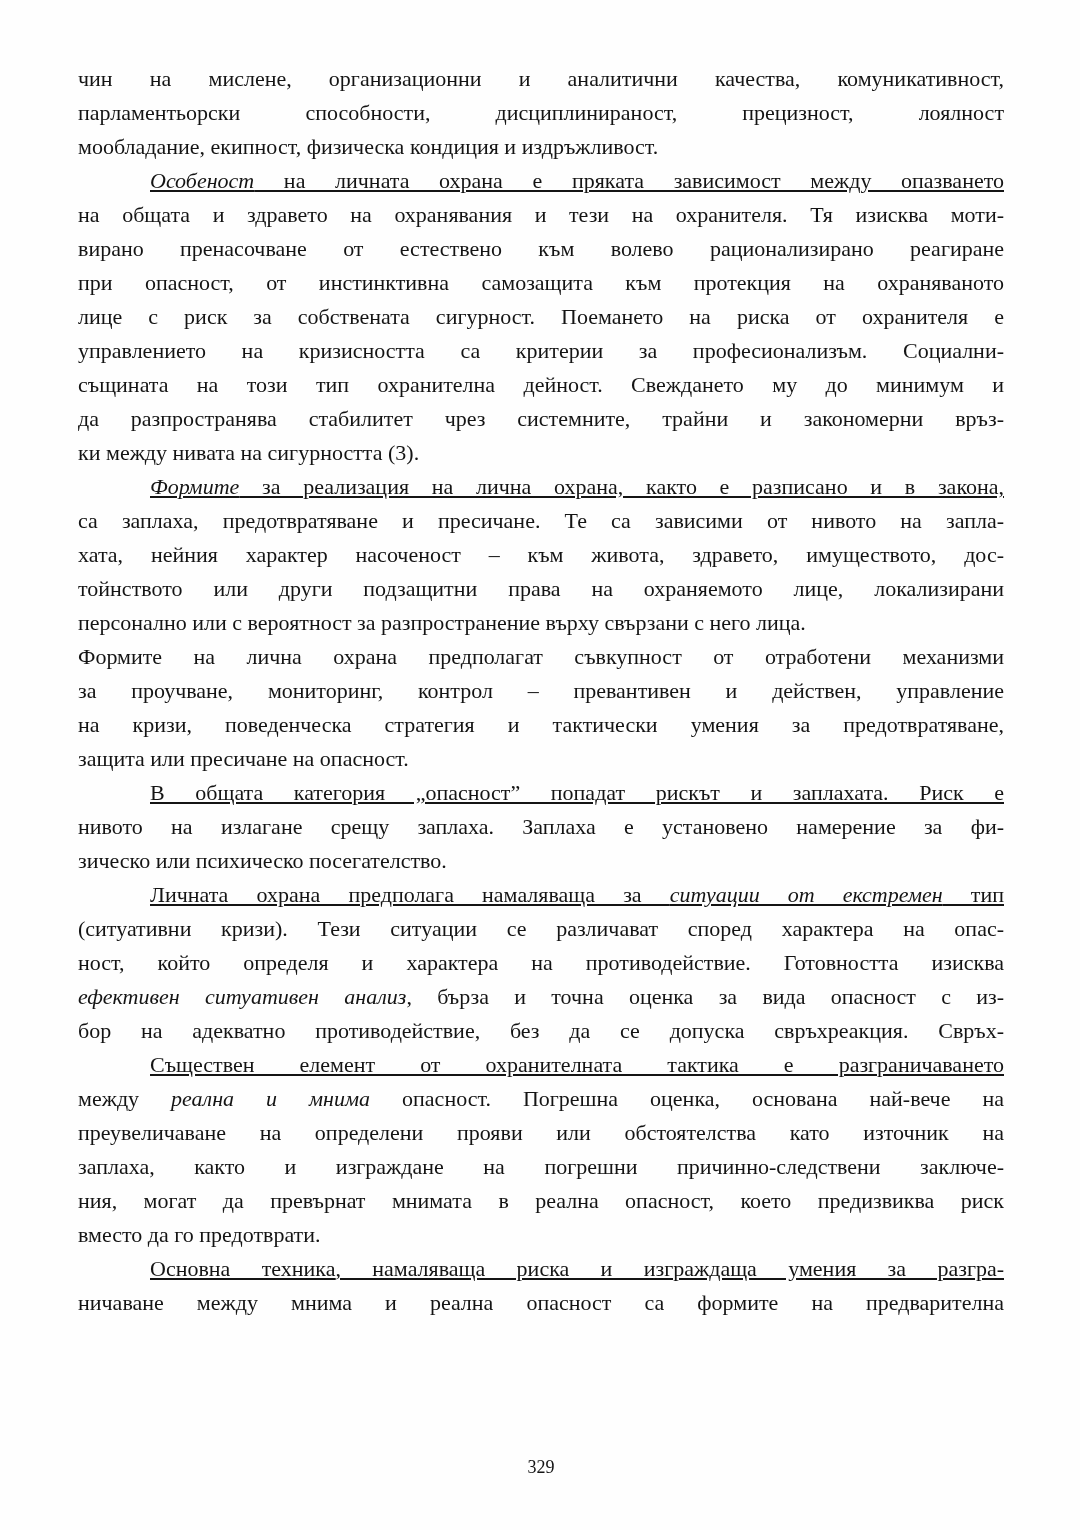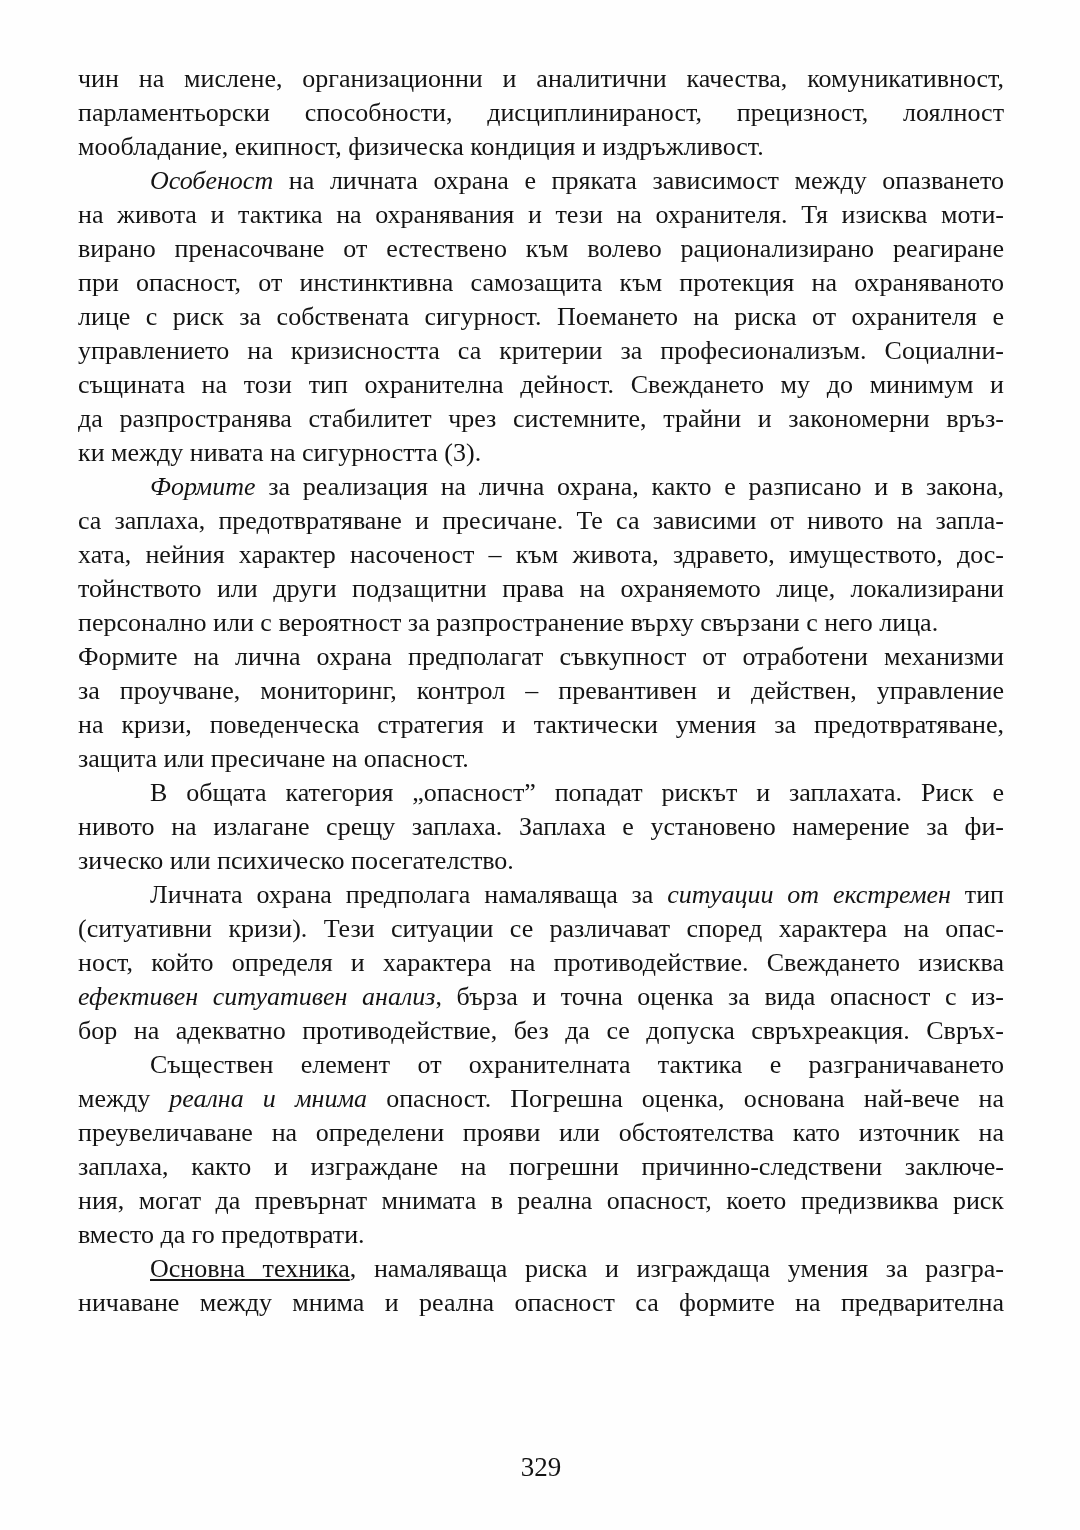--- a/index.html
+++ b/index.html
@@ -14,55 +14,56 @@
     background: #fefefe;
     font-family: "Liberation Serif", "DejaVu Serif", serif;
     color: #141414;
     overflow: hidden;
   }
   .text-block {
     position: absolute;
     left: 78px;
     top: 62px;
     width: 926px;
-    font-size: 26px;
+    font-size: 22px;
     line-height: 34px;
   }
   .line {
     text-align: justify;
     text-align-last: justify;
   }
   .line.last {
     text-align-last: left;
   }
   .line.ind {
     text-indent: 72px;
+    text-decoration: underline;
   }
   .i { font-style: italic; }
   .u { text-decoration: underline; }
   .page-number {
     position: absolute;
     top: 1450px;
     left: 78px;
     width: 926px;
     text-align: center;
-    font-size: 27px;
+    font-size: 18px;
     line-height: 34px;
   }
 </style>
 </head>
 <body>
 
 <div class="page">
   <div class="text-block">
       <div class="line"><span>чин на мислене, организационни и аналитични качества, комуникативност,</span></div>
       <div class="line"><span>парламентьорски способности, дисциплинираност, прецизност, лоялност</span></div>
       <div class="line last"><span>мообладание, екипност, физическа кондиция и издръжливост.</span></div>
       <div class="line ind"><span class="i">Особеност</span><span> на личната охрана е пряката зависимост между опазването</span></div>
-      <div class="line"><span>на живота и тактика на охранявания и тези на охранителя. Тя изисква моти-</span></div>
+      <div class="line"><span>на общата и здравето на охранявания и тези на охранителя. Тя изисква моти-</span></div>
       <div class="line"><span>вирано пренасочване от естествено към волево рационализирано реагиране</span></div>
       <div class="line"><span>при опасност, от инстинктивна самозащита към протекция на охраняваното</span></div>
       <div class="line"><span>лице с риск за собствената сигурност. Поемането на риска от охранителя е</span></div>
       <div class="line"><span>управлението на кризисността са критерии за професионализъм. Социални-</span></div>
       <div class="line"><span>същината на този тип охранителна дейност. Свеждането му до минимум и</span></div>
       <div class="line"><span>да разпространява стабилитет чрез системните, трайни и закономерни връз-</span></div>
       <div class="line last"><span>ки между нивата на сигурността (3).</span></div>
       <div class="line ind"><span class="i">Формите</span><span> за реализация на лична охрана, както е разписано и в закона,</span></div>
       <div class="line"><span>са заплаха, предотвратяване и пресичане. Те са зависими от нивото на запла-</span></div>
       <div class="line"><span>хата, нейния характер насоченост – към живота, здравето, имуществото, дос-</span></div>
@@ -70,21 +71,21 @@
       <div class="line last"><span>персонално или с вероятност за разпространение върху свързани с него лица.</span></div>
       <div class="line"><span>Формите на лична охрана предполагат съвкупност от отработени механизми</span></div>
       <div class="line"><span>за проучване, мониторинг, контрол – превантивен и действен, управление</span></div>
       <div class="line"><span>на кризи, поведенческа стратегия и тактически умения за предотвратяване,</span></div>
       <div class="line last"><span>защита или пресичане на опасност.</span></div>
       <div class="line ind"><span>В общата категория „опасност” попадат рискът и заплахата. Риск е</span></div>
       <div class="line"><span>нивото на излагане срещу заплаха. Заплаха е установено намерение за фи-</span></div>
       <div class="line last"><span>зическо или психическо посегателство.</span></div>
       <div class="line ind"><span>Личната охрана предполага намаляваща за </span><span class="i">ситуации от екстремен</span><span> тип</span></div>
       <div class="line"><span>(ситуативни кризи). Тези ситуации се различават според характера на опас-</span></div>
-      <div class="line"><span>ност, който определя и характера на противодействие. Свеждането изисква</span></div>
+      <div class="line"><span>ност, който определя и характера на противодействие. Готовността изисква</span></div>
       <div class="line"><span class="i">ефективен ситуативен анализ</span><span>, бърза и точна оценка за вида опасност с из-</span></div>
       <div class="line"><span>бор на адекватно противодействие, без да се допуска свръхреакция. Свръх-</span></div>
       <div class="line ind"><span>Съществен елемент от охранителната тактика е разграничаването</span></div>
       <div class="line"><span>между </span><span class="i">реална и мнима</span><span> опасност. Погрешна оценка, основана най-вече на</span></div>
       <div class="line"><span>преувеличаване на определени прояви или обстоятелства като източник на</span></div>
       <div class="line"><span>заплаха, както и изграждане на погрешни причинно-следствени заключе-</span></div>
       <div class="line"><span>ния, могат да превърнат мнимата в реална опасност, което предизвиква риск</span></div>
       <div class="line last"><span>вместо да го предотврати.</span></div>
       <div class="line ind"><span class="u">Основна техника</span><span>, намаляваща риска и изграждаща умения за разгра-</span></div>
       <div class="line"><span>ничаване между мнима и реална опасност са формите на предварителна</span></div>

